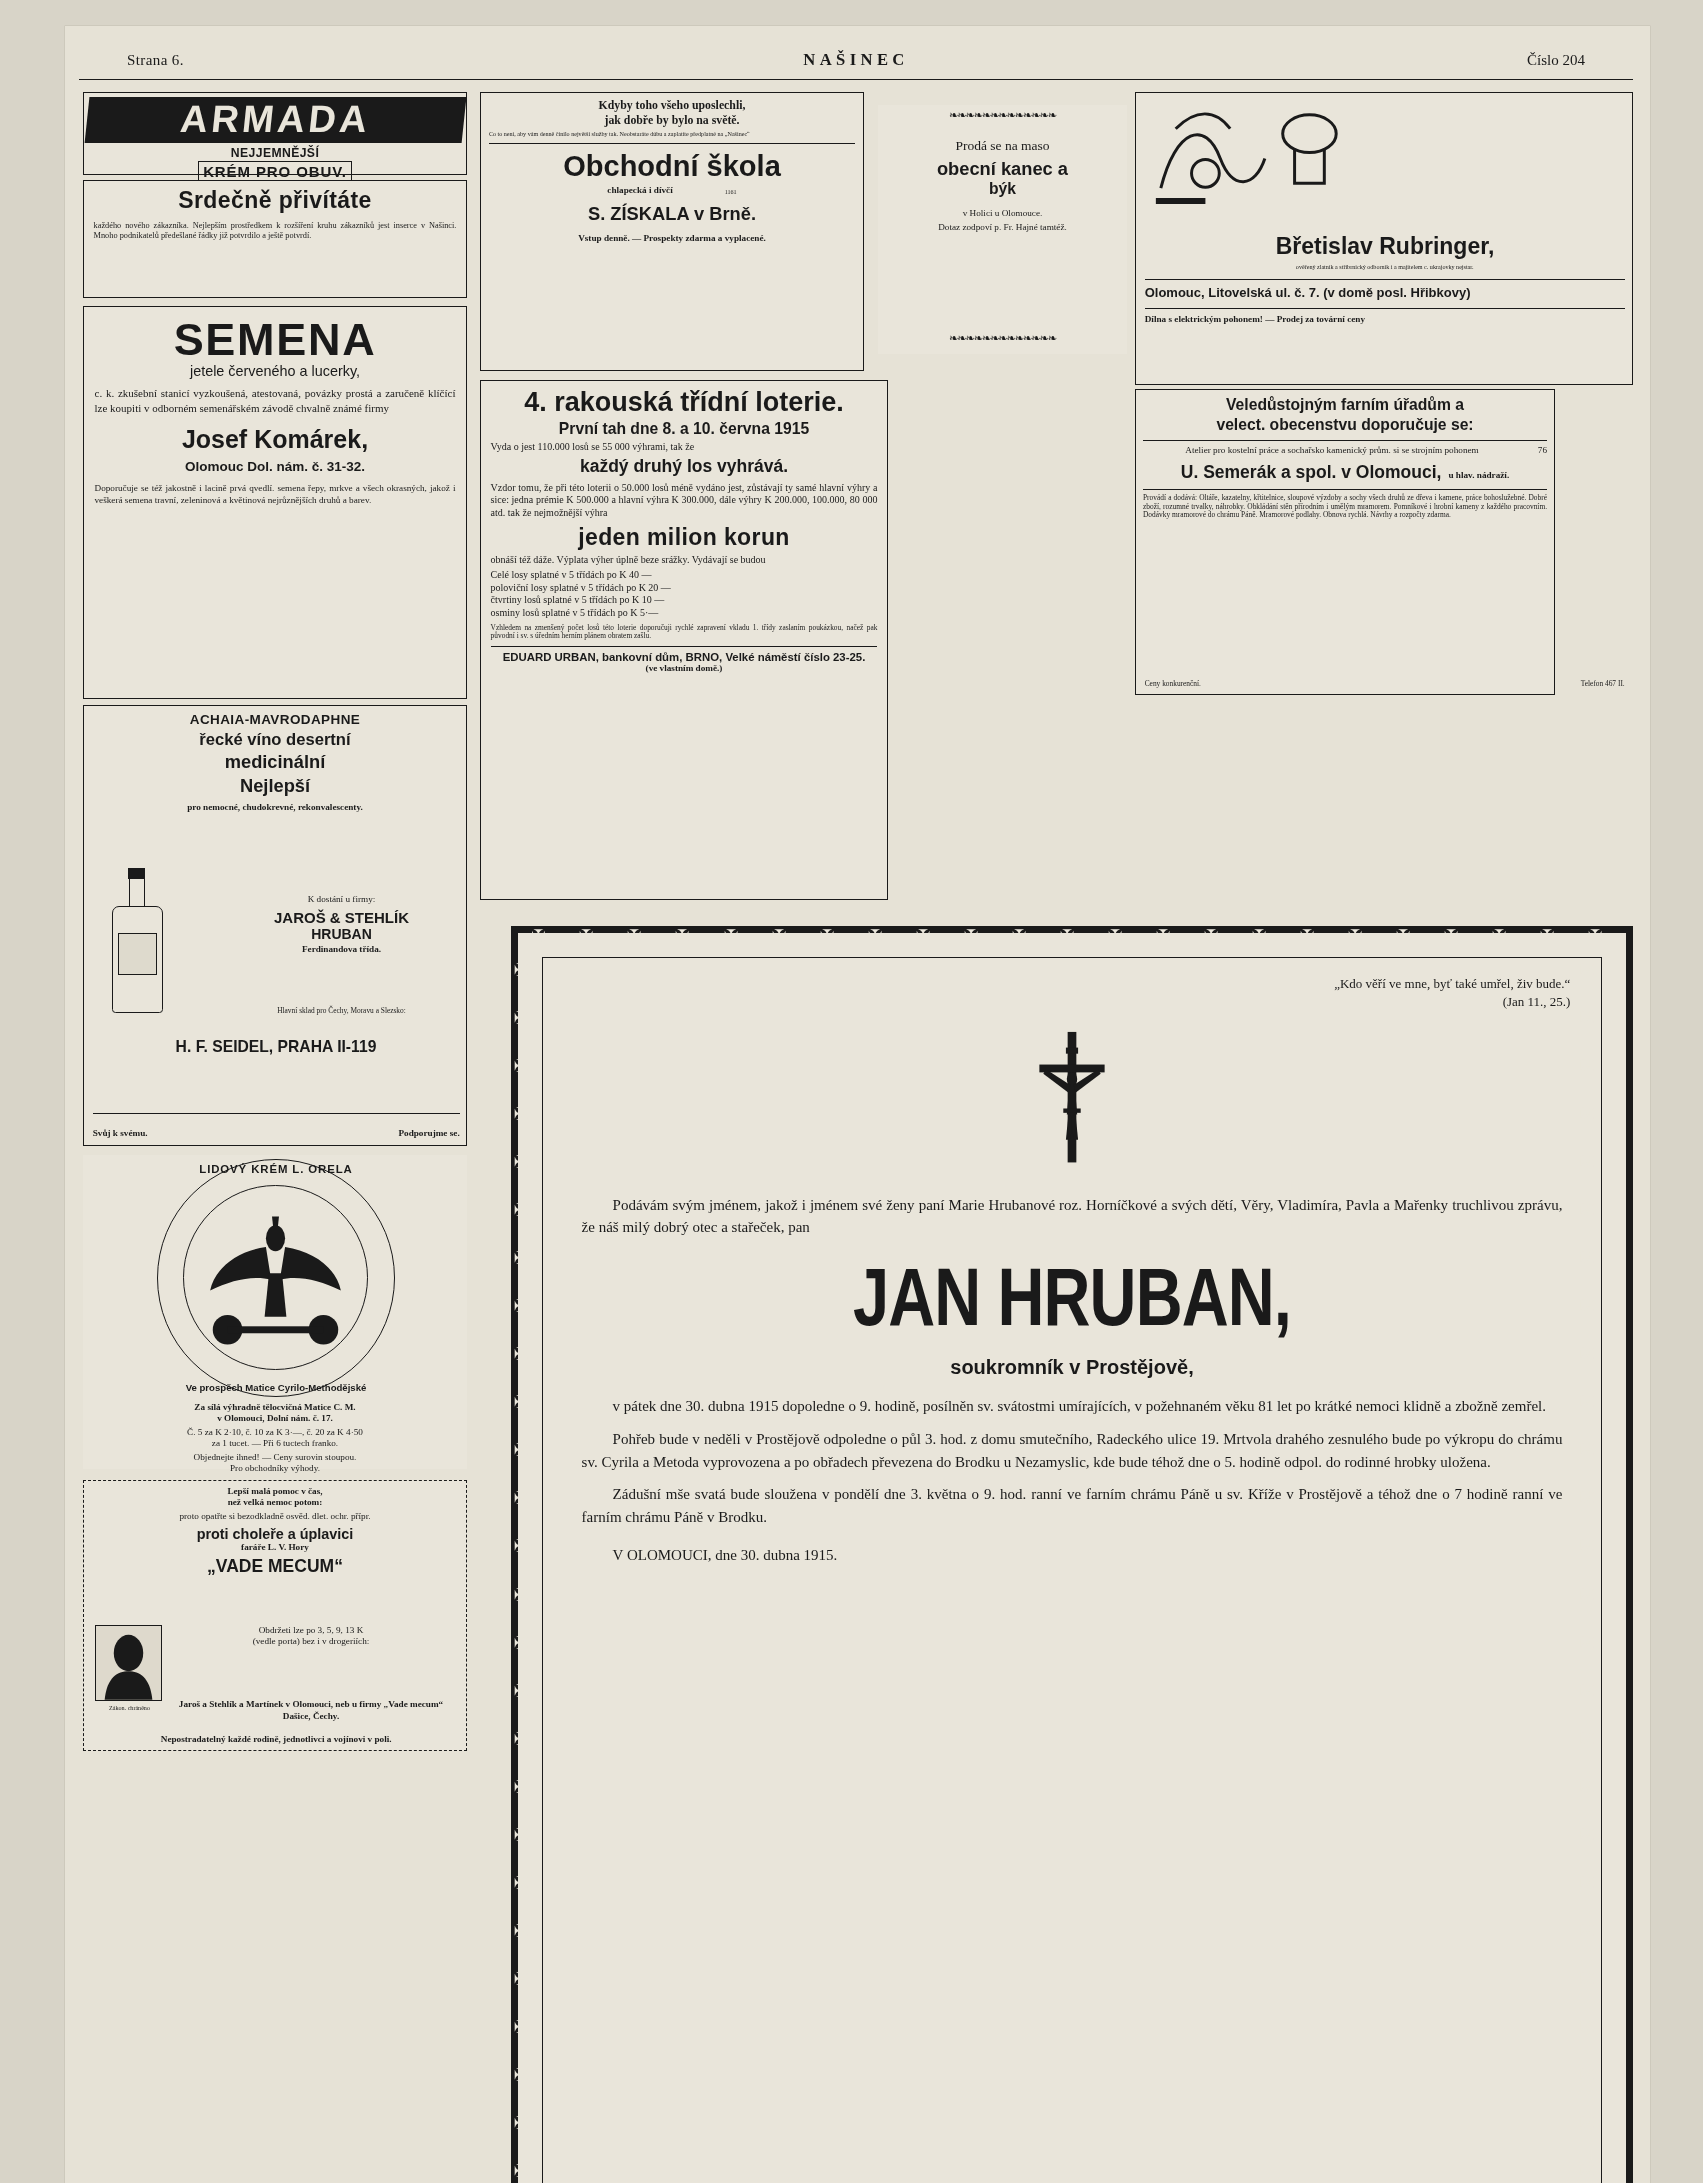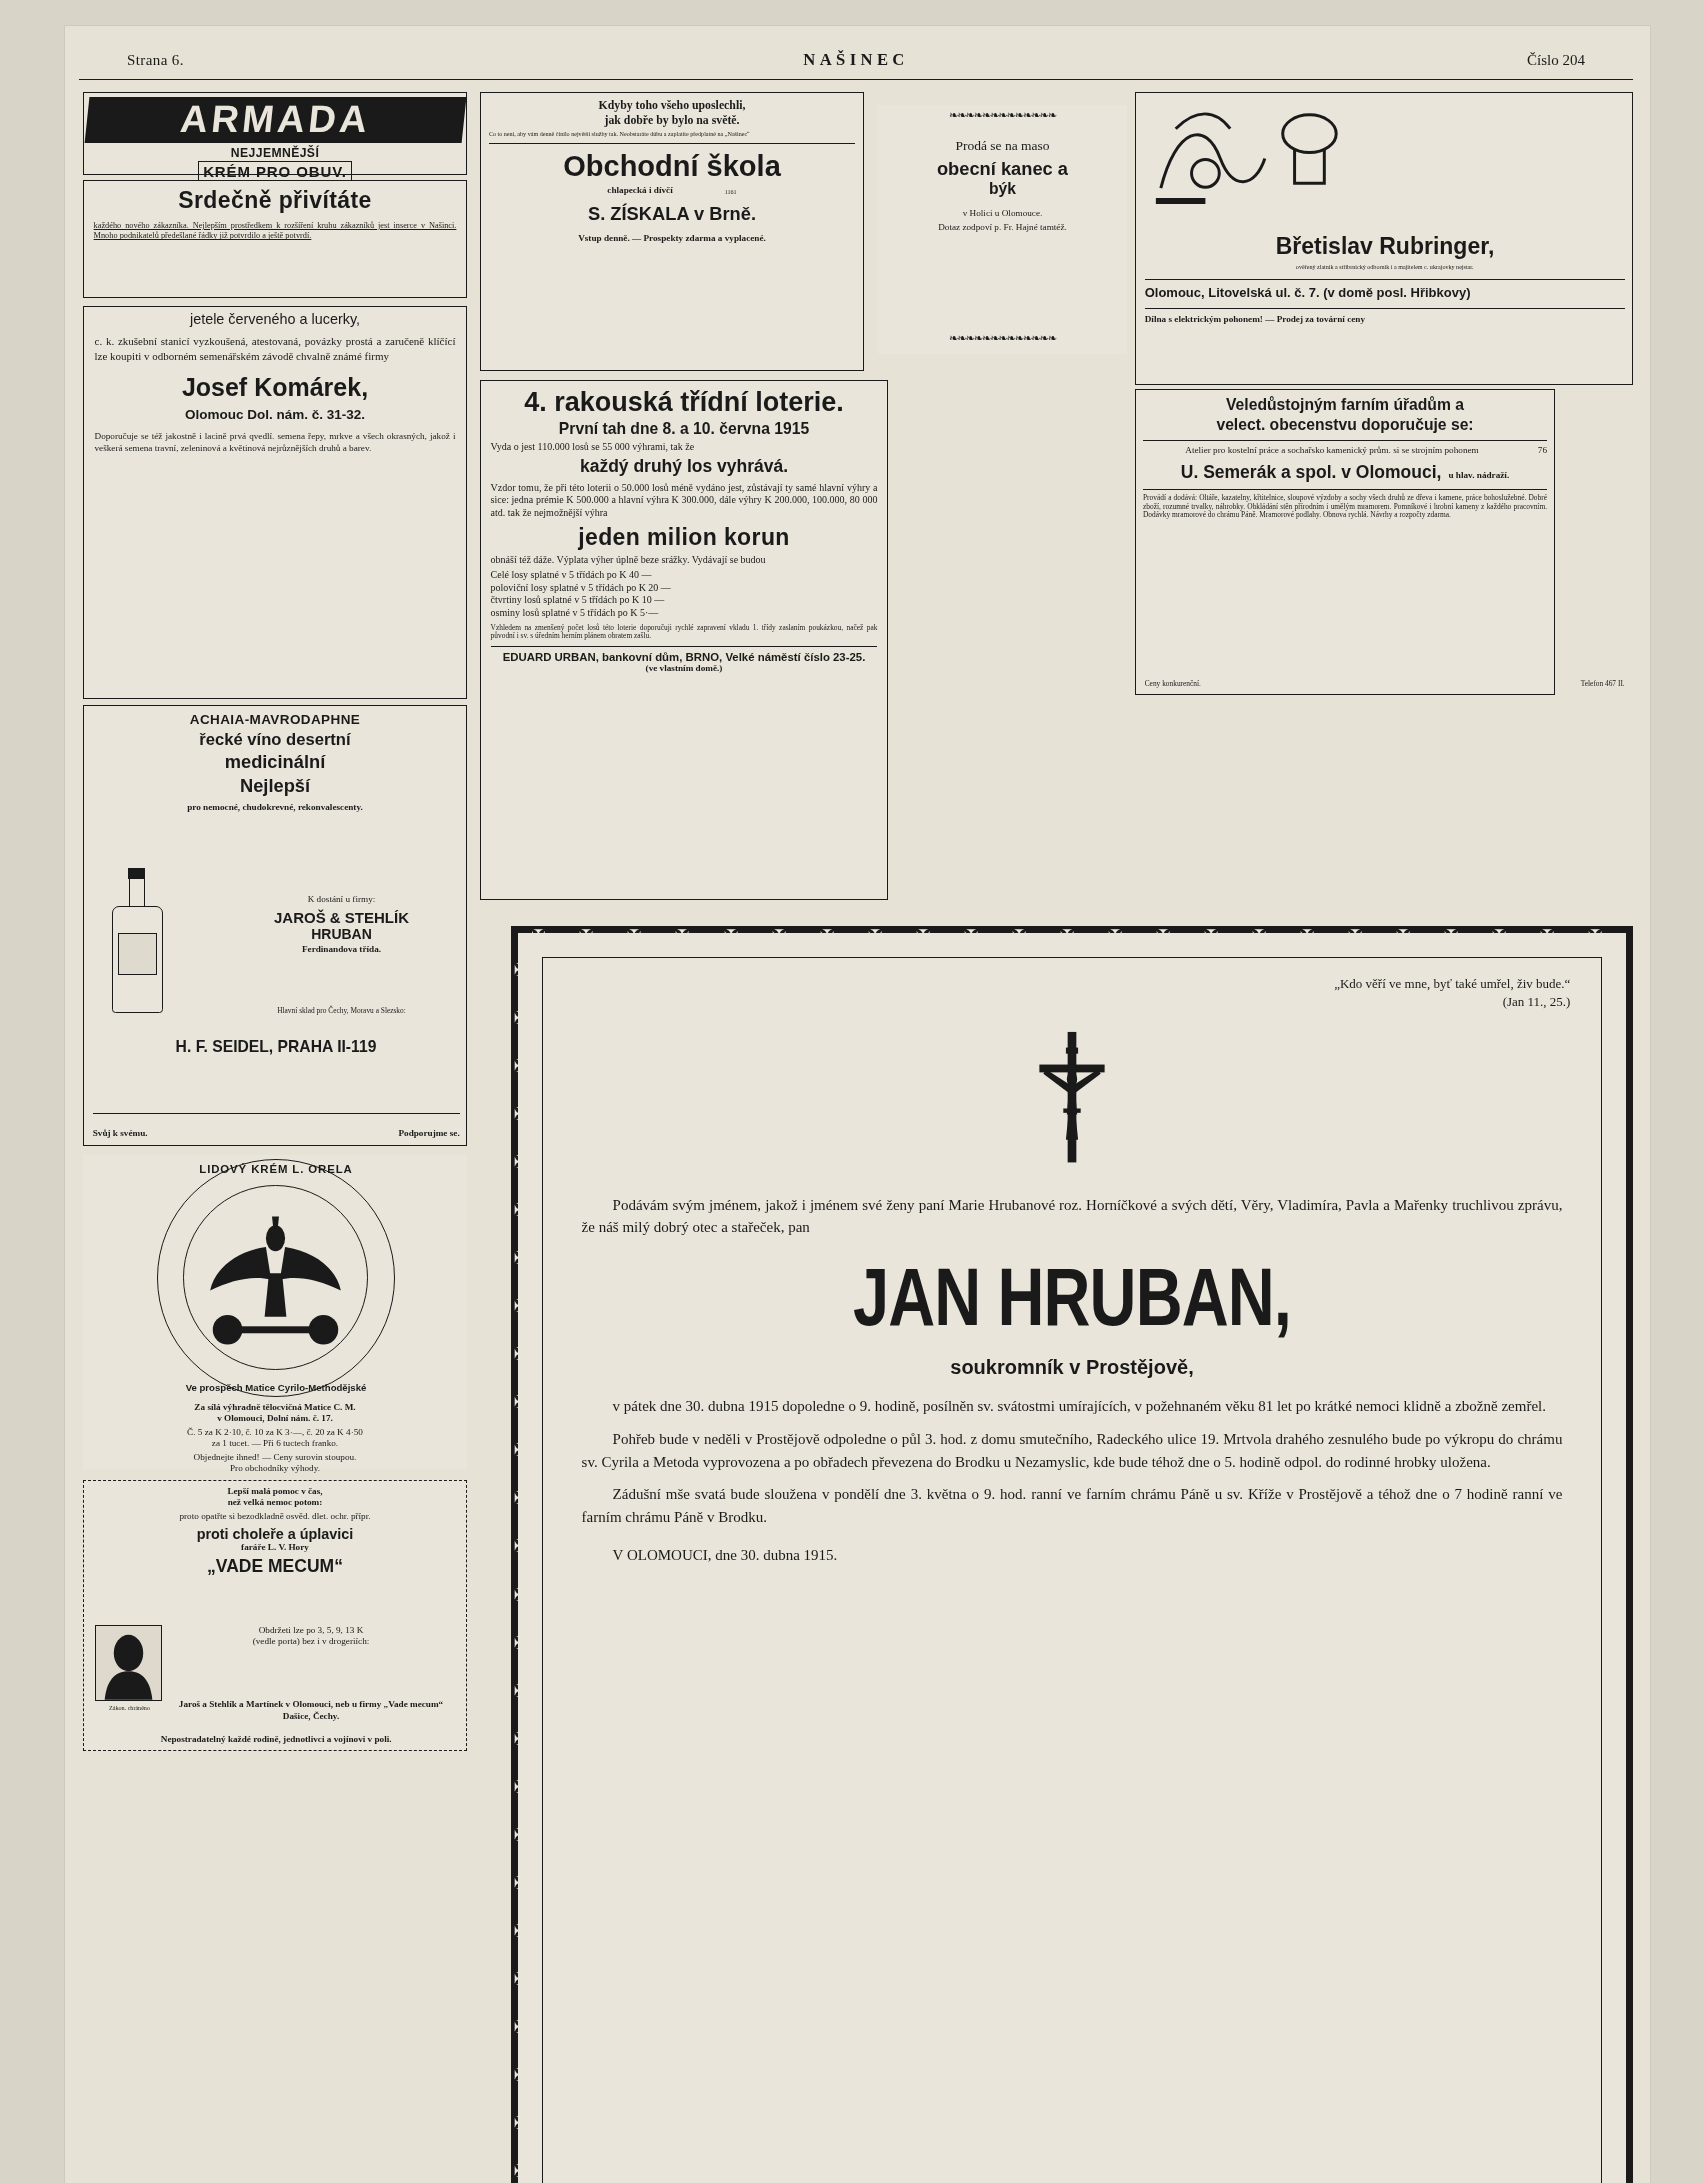--- a/index.html
+++ b/index.html
@@ -54,21 +54,21 @@
     transform:skewX(-6deg);
   }
   #armada-box .arm-sub1 { font-family:"Liberation Sans", sans-serif; font-weight:bold;
     font-size:12.2px; letter-spacing:0.4px; margin-top:1.7px;}
   #armada-box .arm-sub2 { font-family:"Liberation Sans", sans-serif; font-weight:bold;
     font-size:15px; letter-spacing:0.9px; border:1.3px solid #1a1a1a; display:inline-block;
     padding:0.9px 4.4px; margin-top:1.7px;}
 
   #srdecne .srd-title { font-family:"Liberation Sans", sans-serif; font-weight:bold;
     font-size:23px; letter-spacing:0.4px; }
-  #srdecne .srd-body { font-size:8.3px; line-height:1.25; text-align:justify;text-decoration:underline; }
+  #srdecne .srd-body { font-size:8.3px; line-height:1.25; text-align:justify; }
 
   #semena .sem-title { font-family:"Liberation Sans", sans-serif; font-weight:bold;
     font-size:45px; letter-spacing:1.7px; }
   #semena .sem-sub { font-family:"Liberation Sans", sans-serif; font-size:14.4px; }
   #semena .sem-body { font-size:11px; line-height:1.3; text-align:justify;font-family:Liberation Serif, serif; }
   #semena .sem-name { font-family:Liberation Sans, sans-serif; font-weight:bold; font-size:25px; }
   #semena .sem-addr { font-family:"Liberation Sans", sans-serif; font-size:13.5px; font-weight:bold;}
 
   
   #achaia .ach-t1 { font-family:"Liberation Sans", sans-serif; font-weight:bold; font-size:13.5px; letter-spacing:0.4px;}
@@ -154,20 +154,21 @@
     <div class="arm-sub1">NEJJEMNĚJŠÍ</div>
     <div class="arm-sub2">KRÉM PRO OBUV.</div>
   </div>
 
   <div class="box b-all" id="srdecne" style="left:83px; top:180px; width:384px; height:118px; padding:6.1px 9.6px;">
     <div class="srd-title ctr">Srdečně přivítáte</div>
     <div class="srd-body" style="margin-top:7px;">každého nového zákazníka. Nejlepším prostředkem k rozšíření kruhu zákazníků jest inserce v Našinci. Mnoho podnikatelů předešlané řádky již potvrdilo a ještě potvrdí.</div>
   </div>
 
   <div class="box b-all ctr" id="semena" style="left:83px; top:306px; width:384px; height:393px; padding:7px 10.5px;">
+    <div class="sem-title">SEMENA</div>
     <div class="sem-sub" style="margin-top:-2.6px;">jetele červeného a lucerky,</div>
     <div class="sem-body" style="margin-top:7px;">c. k. zkušební stanicí vyzkoušená, atestovaná, povázky prostá a zaručeně klíčící lze koupiti v odborném semenářském závodě chvalně známé firmy</div>
     <div class="sem-name" style="margin-top:9.6px;">Josef Komárek,</div>
     <div class="sem-addr" style="margin-top:5.2px;">Olomouc Dol. nám. č. 31-32.</div>
     <div class="small just" style="margin-top:9.6px;">Doporučuje se též jakostně i lacině prvá qvedlí. semena řepy, mrkve a všech okrasných, jakož i veškerá semena travní, zeleninová a květinová nejrůznějších druhů a barev.</div>
   </div>
 
   <div class="box b-all ctr" id="achaia" style="left:83px; top:705px; width:384px; height:441px; padding:6.1px 7.9px;">
     <div class="ach-t1">ACHAIA-MAVRODAPHNE</div>
     <div class="ach-t2" style="margin-top:2.6px;">řecké víno desertní</div>

